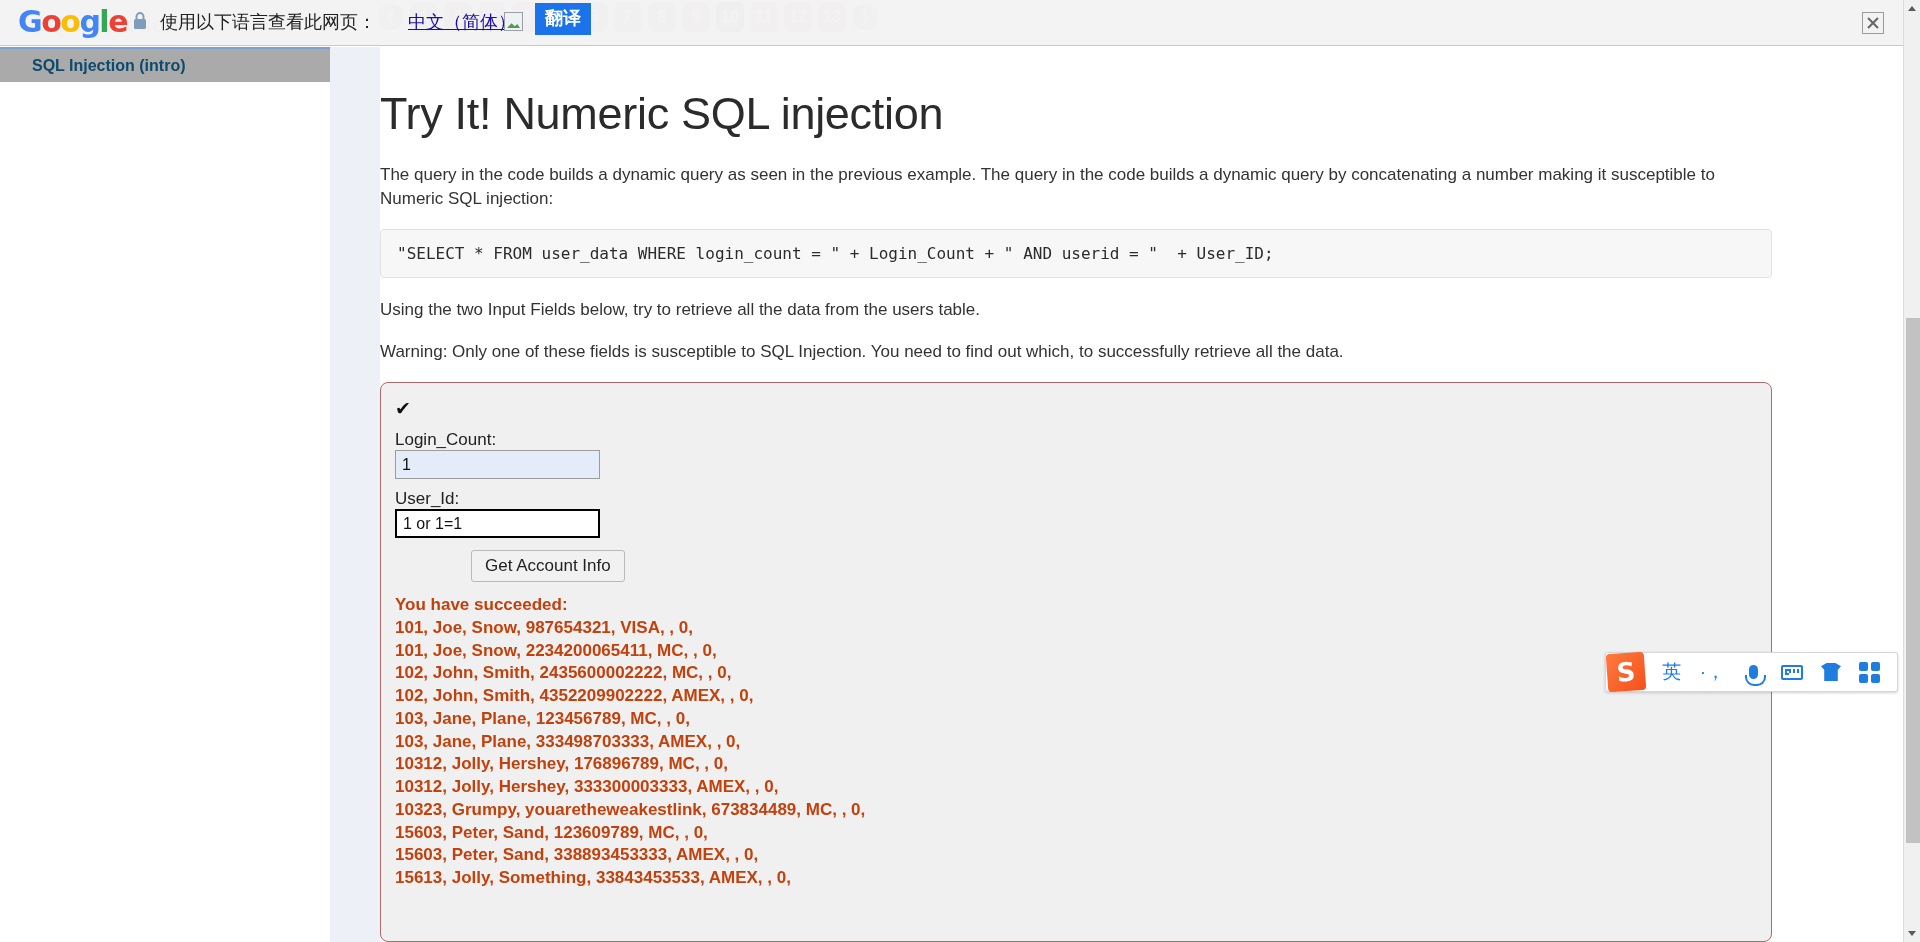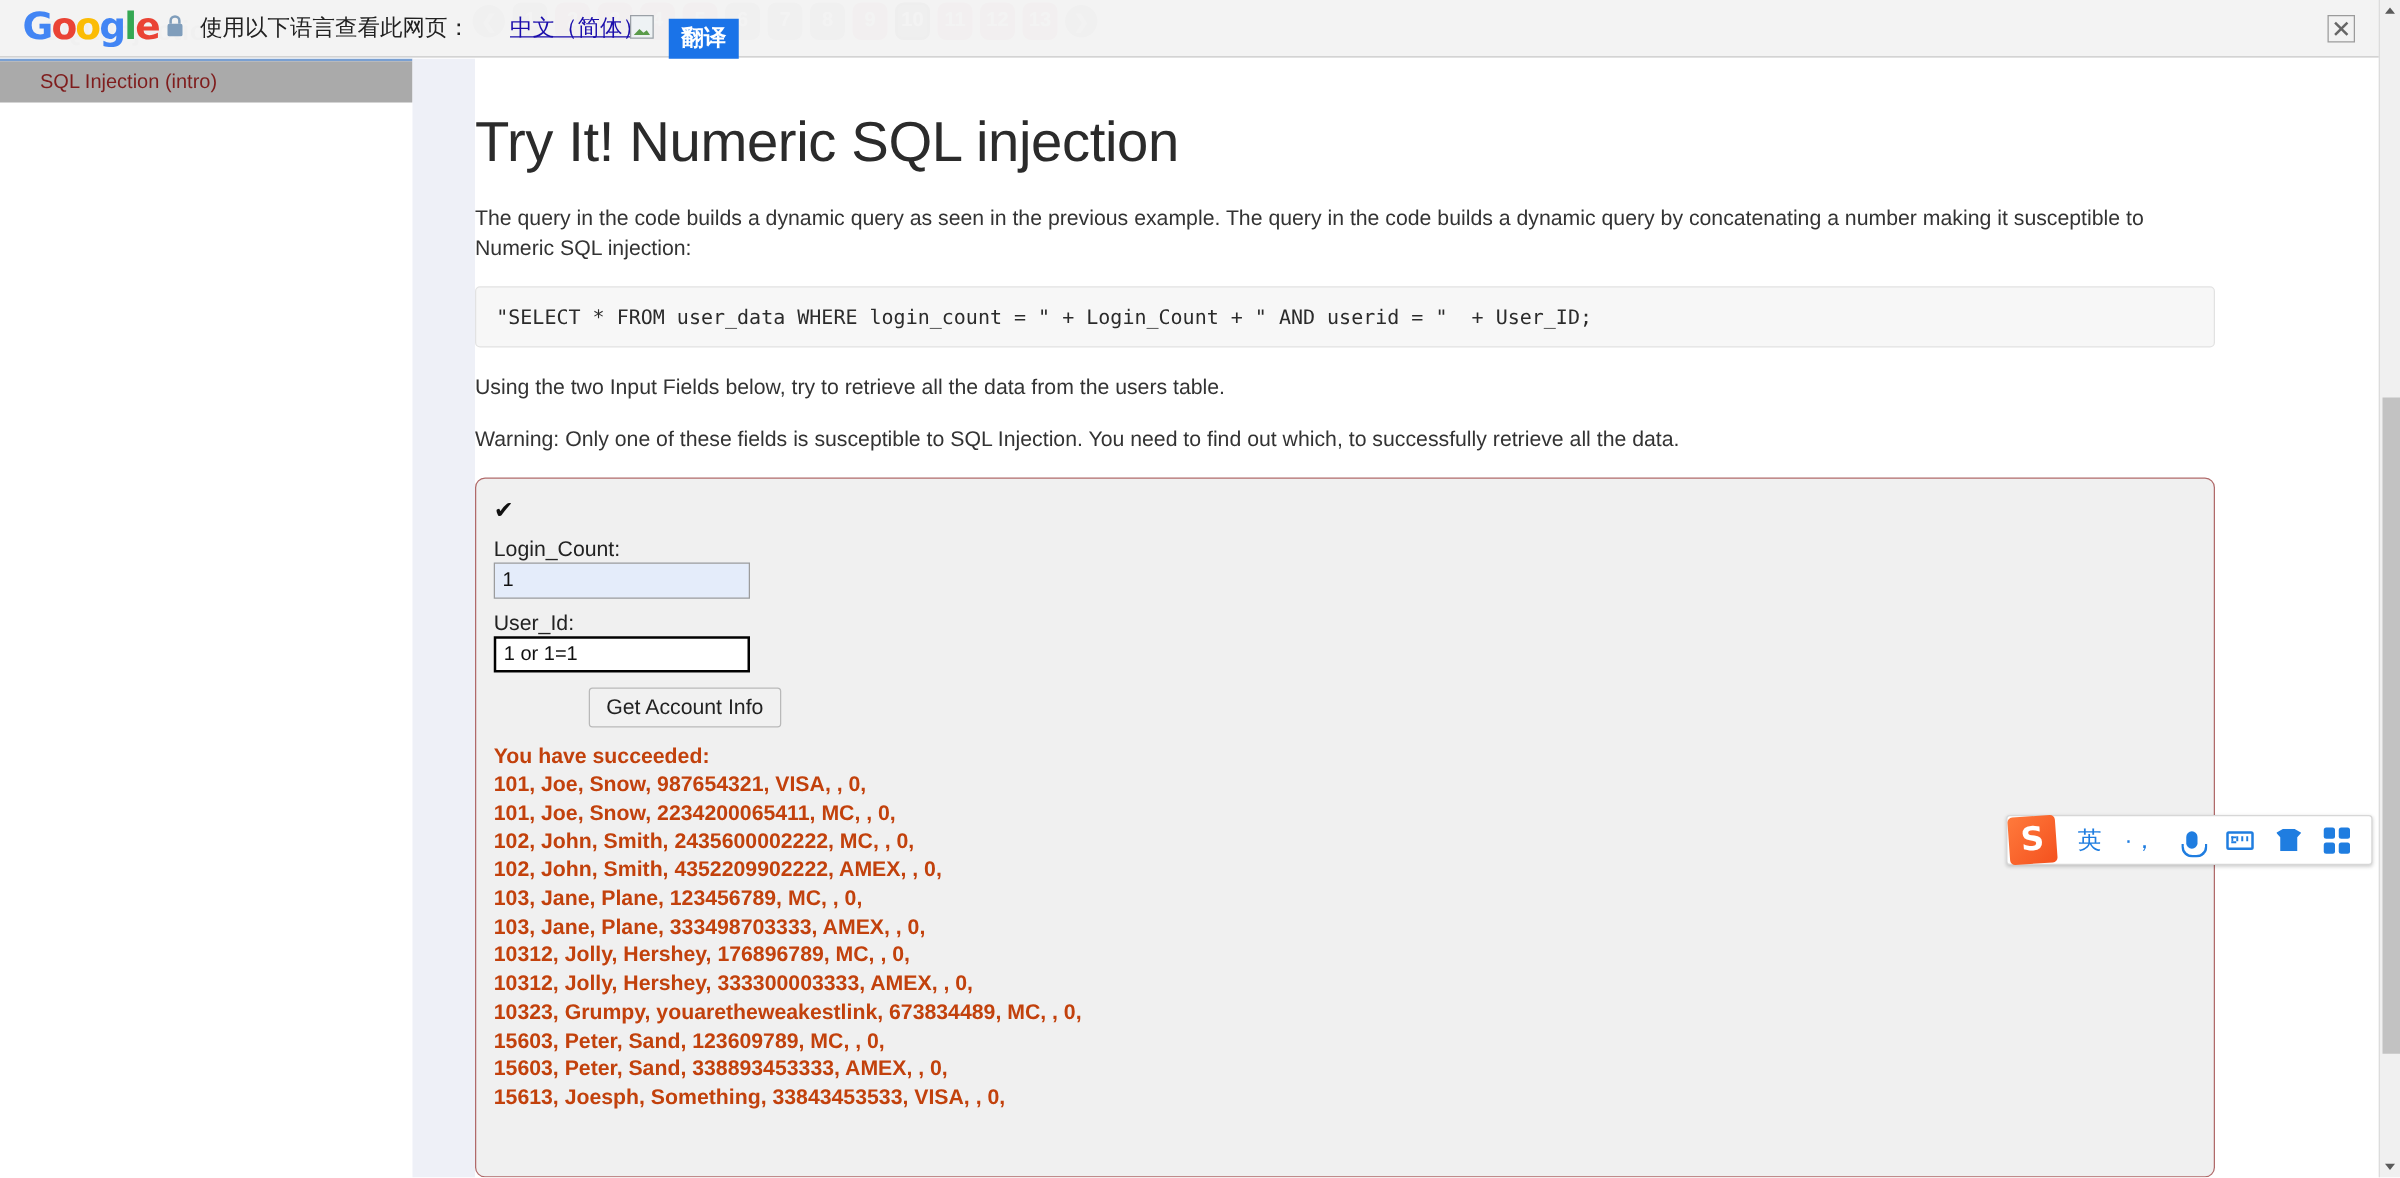--- a/index.html
+++ b/index.html
@@ -75,21 +75,21 @@
     position: absolute; left: 504px; top: 12px;
     width: 19px; height: 19px; background: #eef2f4;
     border: 1px solid #9aa0a6;
   }
   .lang-img-icon::after {
     content:''; position:absolute; left:2px; bottom:2px;
     width: 13px; height: 6px; background:#5a9b4a;
     clip-path: polygon(0 100%, 35% 20%, 60% 70%, 80% 35%, 100% 100%);
   }
   .btn-translate {
-    position: absolute; left: 535px; top: 15px;
+    position: absolute; left: 535px; top: 3px;
     background: #1a73e8; color: #fff; font-size: 18px; font-weight: 700;
     padding: 3px 10px 5px; cursor: pointer;
     font-family: "DejaVu Sans", sans-serif;
   }
   .btn-close {
     position: absolute; right: 36px; top: 12px;
     width: 22px; height: 22px; border: 1px solid #9b9b9b;
     background: #f2f2f2; cursor: pointer;
   }
   .btn-close::before, .btn-close::after {
@@ -106,21 +106,21 @@
   }
   .sidebar-top-line {
     position: absolute; left: 0; top: 0; width: 330px; height: 2px;
     background: #7aa0d2;
   }
   .sidebar-item {
     position: absolute; left: 0; top: 2px; width: 330px; height: 33px;
     background: #aaaaaa; display: flex; align-items: center; cursor: pointer;
   }
   .sidebar-item-label {
-    margin-left: 32px; color: #7f1d1d; font-size: 16px; font-weight: 400;
+    margin-left: 32px; color: #0c4a6e; font-size: 16px; font-weight: 700;
   }
 
   
   .content-gutter {
     position: absolute; left: 330px; top: 47px; width: 50px; height: 895px;
     background: #eef0f7;
   }
   .content {
     position: absolute; left: 380px; top: 47px; width: 1490px; height: 895px;
     background: #ffffff; padding: 0 0 0 0; overflow: hidden;
@@ -321,21 +321,21 @@
           <div class="result-line">101, Joe, Snow, 2234200065411, MC, , 0,</div>
           <div class="result-line">102, John, Smith, 2435600002222, MC, , 0,</div>
           <div class="result-line">102, John, Smith, 4352209902222, AMEX, , 0,</div>
           <div class="result-line">103, Jane, Plane, 123456789, MC, , 0,</div>
           <div class="result-line">103, Jane, Plane, 333498703333, AMEX, , 0,</div>
           <div class="result-line">10312, Jolly, Hershey, 176896789, MC, , 0,</div>
           <div class="result-line">10312, Jolly, Hershey, 333300003333, AMEX, , 0,</div>
           <div class="result-line">10323, Grumpy, youaretheweakestlink, 673834489, MC, , 0,</div>
           <div class="result-line">15603, Peter, Sand, 123609789, MC, , 0,</div>
           <div class="result-line">15603, Peter, Sand, 338893453333, AMEX, , 0,</div>
-          <div class="result-line">15613, Joesph, Something, 33843453533, VISA, , 0,</div>
+          <div class="result-line">15613, Jolly, Something, 33843453533, AMEX, , 0,</div>
         </div>
       </div>
     </div>
   </div>
 
   <div class="ime-bar">
     <div class="ime-logo">S</div>
     <div class="ime-item">英</div>
     <div class="ime-item">·，</div>
     <div class="ime-item">

